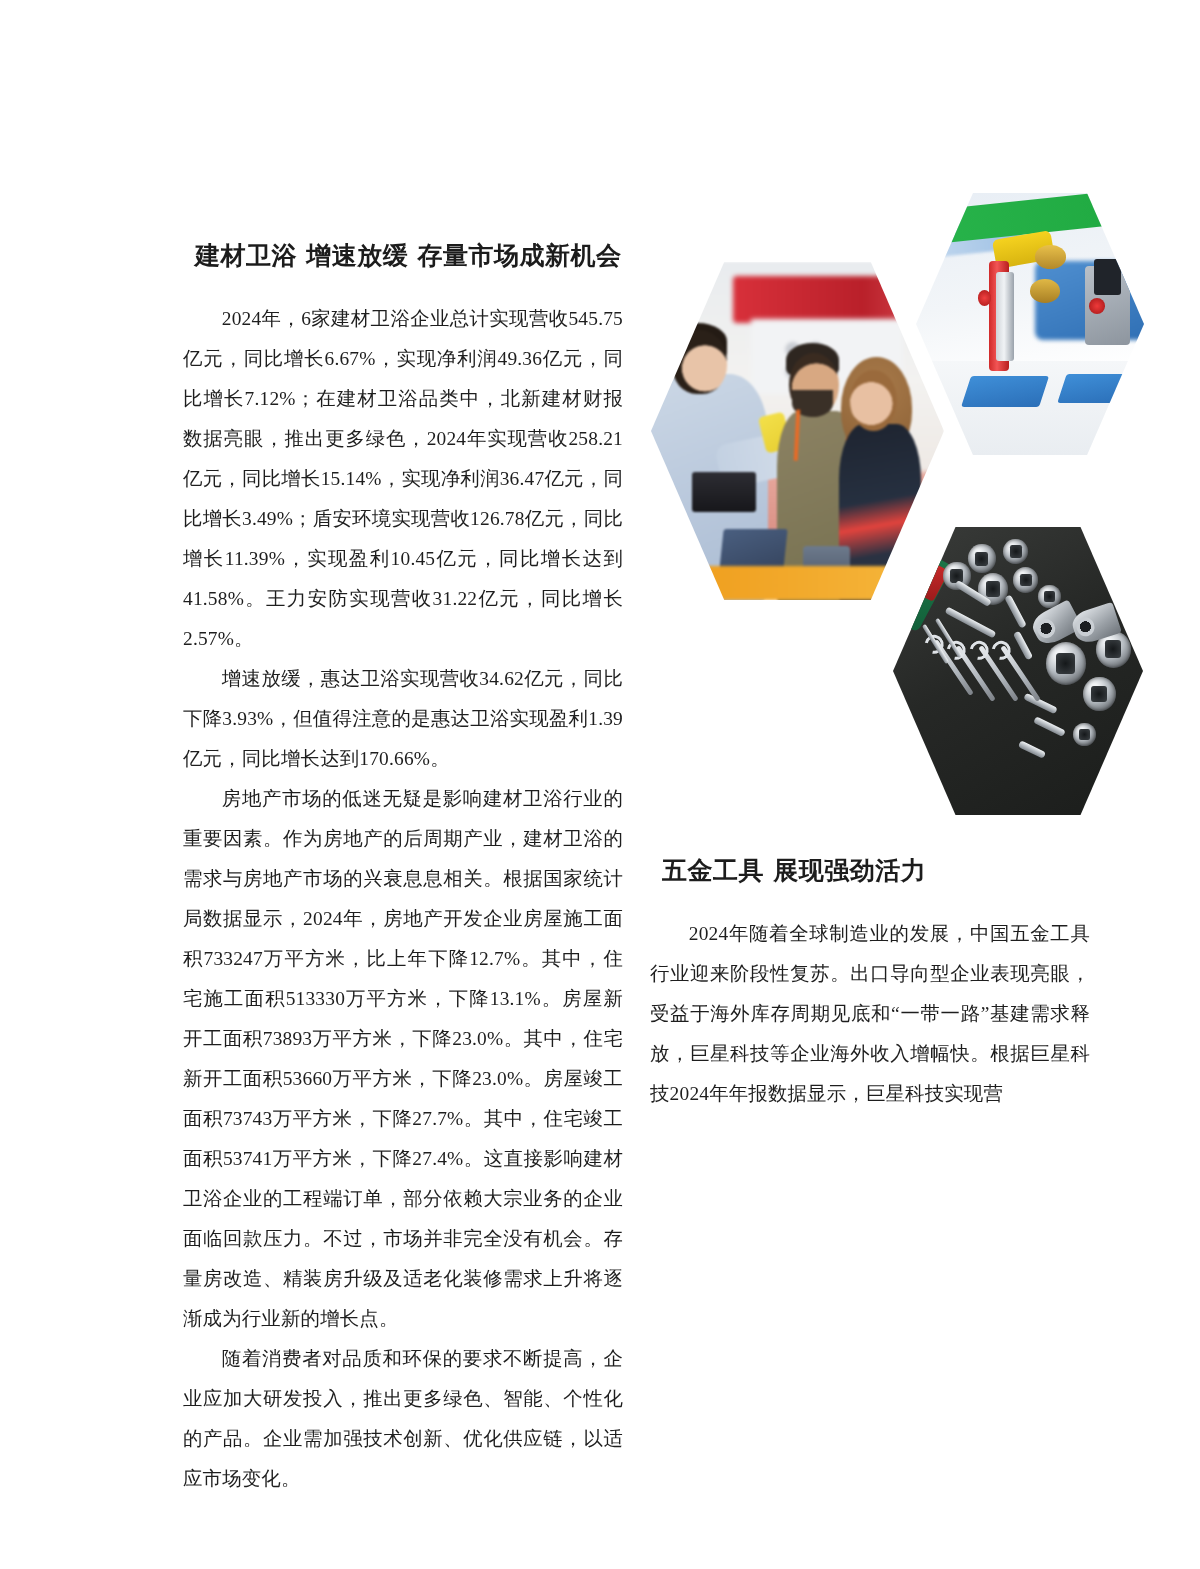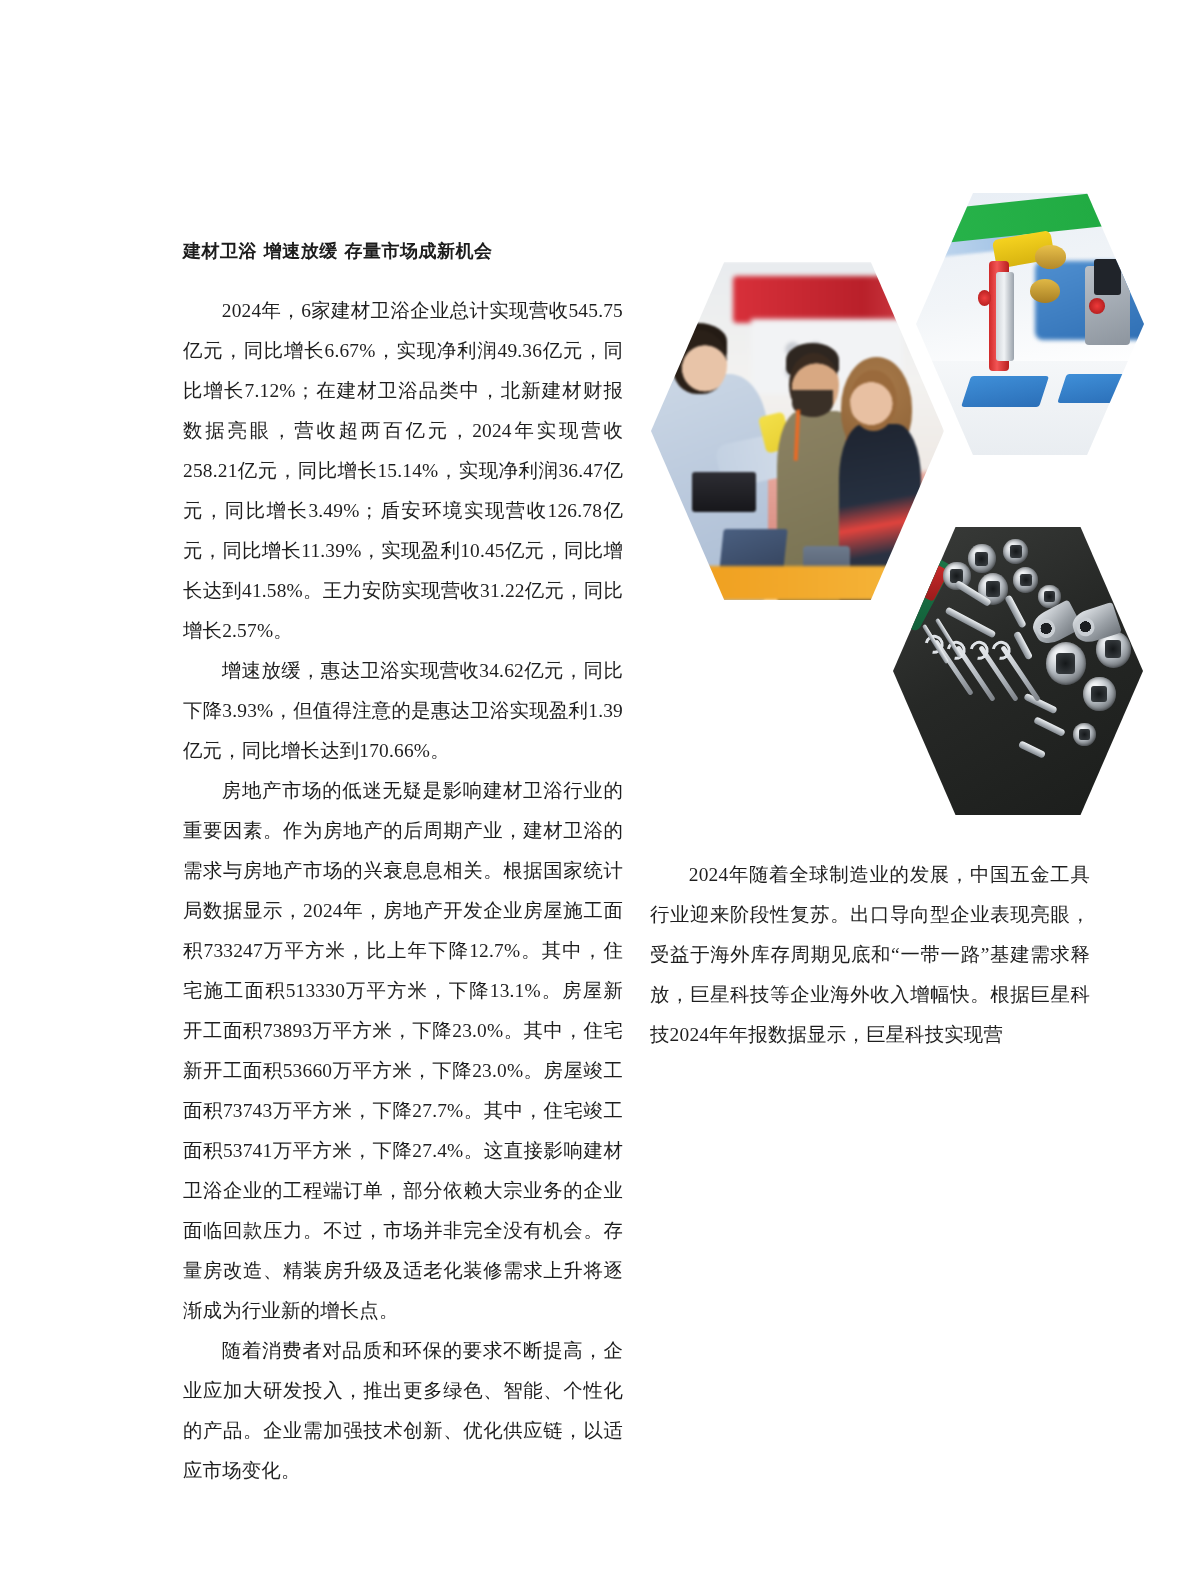--- a/index.html
+++ b/index.html
@@ -37,22 +37,22 @@
     font-size:46px;color:#1a1a1a;line-height:1;letter-spacing:1px;
   }
 
   
   .col{position:absolute;width:440px;}
   .col-left{left:183px;top:240px;}
   .col-right{left:650px;top:855px;width:440px;}
 
   h2.section-title{
     font-family:"DejaVu Sans","Liberation Sans",sans-serif;
-    font-size:18px;font-weight:bold;color:#1c1c1c;
-    margin:0 0 28px 0;letter-spacing:0.5px;line-height:1.25;
+    font-size:25px;font-weight:bold;color:#1c1c1c;
+    margin:0 0 28px 12px;letter-spacing:0.5px;line-height:1.25;
   }
   p.body{
     margin:0;
     font-size:19.4px;
     line-height:40px;
     color:#1e1e1e;
     text-align:justify;
     text-justify:inter-ideograph;
     text-indent:2em;
     letter-spacing:0.2px;
@@ -262,23 +262,24 @@
       <div class="wrench" style="left:20%;top:50%;width:26%;transform:rotate(56deg);"></div>
       <div class="wrench" style="left:29%;top:50%;width:26%;transform:rotate(56deg);"></div>
       <div class="wrench" style="left:38%;top:50%;width:26%;transform:rotate(56deg);"></div>
       <div class="rod" style="left:8%;top:40%;width:18%;height:4px;transform:rotate(58deg);"></div>
       <div class="rod" style="left:13%;top:38%;width:18%;height:4px;transform:rotate(58deg);"></div>
     </div>
   </div>
 
   <div class="col col-left">
     <h2 class="section-title">建材卫浴 增速放缓  存量市场成新机会</h2>
-    <p class="body">2024年，6家建材卫浴企业总计实现营收545.75亿元，同比增长6.67%，实现净利润49.36亿元，同比增长7.12%；在建材卫浴品类中，北新建材财报数据亮眼，营收超两百亿元，2024年实现营收258.21亿元，同比增长15.14%，实现净利润36.47亿元，同比增长3.49%；盾安环境实现营收126.78亿元，同比增长11.39%，实现盈利10.45亿元，同比增长达到41.58%。王力安防实现营收31.22亿元，同比增长2.57%。</p>
+    <p class="body">2024年，6家建材卫浴企业总计实现营收545.75亿元，同比增长6.67%，实现净利润49.36亿元，同比增长7.12%；在建材卫浴品类中，北新建材财报数据亮眼，推出更多绿色，2024年实现营收258.21亿元，同比增长15.14%，实现净利润36.47亿元，同比增长3.49%；盾安环境实现营收126.78亿元，同比增长11.39%，实现盈利10.45亿元，同比增长达到41.58%。王力安防实现营收31.22亿元，同比增长2.57%。</p>
     <p class="body">增速放缓，惠达卫浴实现营收34.62亿元，同比下降3.93%，但值得注意的是惠达卫浴实现盈利1.39亿元，同比增长达到170.66%。</p>
     <p class="body">房地产市场的低迷无疑是影响建材卫浴行业的重要因素。作为房地产的后周期产业，建材卫浴的需求与房地产市场的兴衰息息相关。根据国家统计局数据显示，2024年，房地产开发企业房屋施工面积733247万平方米，比上年下降12.7%。其中，住宅施工面积513330万平方米，下降13.1%。房屋新开工面积73893万平方米，下降23.0%。其中，住宅新开工面积53660万平方米，下降23.0%。房屋竣工面积73743万平方米，下降27.7%。其中，住宅竣工面积53741万平方米，下降27.4%。这直接影响建材卫浴企业的工程端订单，部分依赖大宗业务的企业面临回款压力。不过，市场并非完全没有机会。存量房改造、精装房升级及适老化装修需求上升将逐渐成为行业新的增长点。</p>
     <p class="body">随着消费者对品质和环保的要求不断提高，企业应加大研发投入，推出更多绿色、智能、个性化的产品。企业需加强技术创新、优化供应链，以适应市场变化。</p>
   </div>
 
   <div class="col col-right">
+    <h2 class="section-title">五金工具  展现强劲活力</h2>
     <p class="body">2024年随着全球制造业的发展，中国五金工具行业迎来阶段性复苏。出口导向型企业表现亮眼，受益于海外库存周期见底和“一带一路”基建需求释放，巨星科技等企业海外收入增幅快。根据巨星科技2024年年报数据显示，巨星科技实现营</p>
   </div>
 
 </div>
 
 </body></html>

